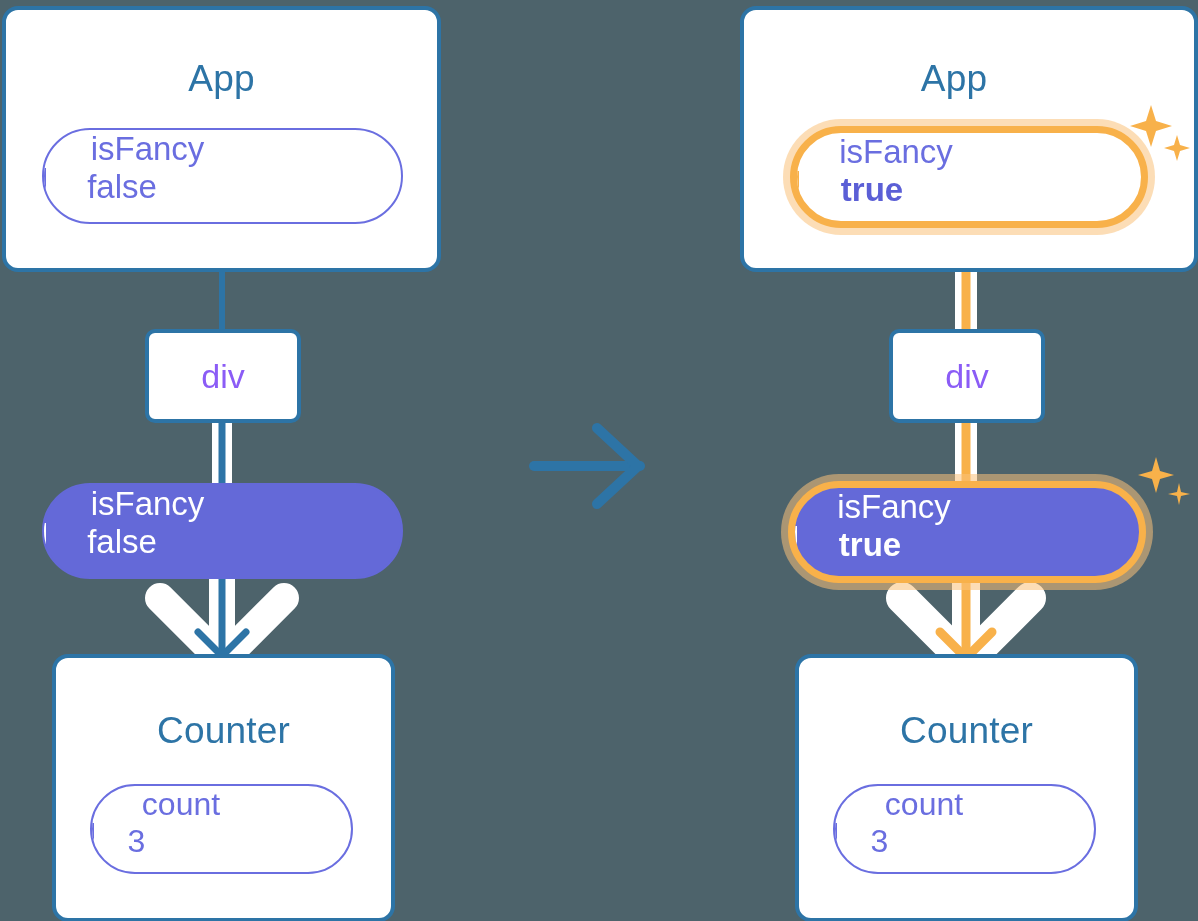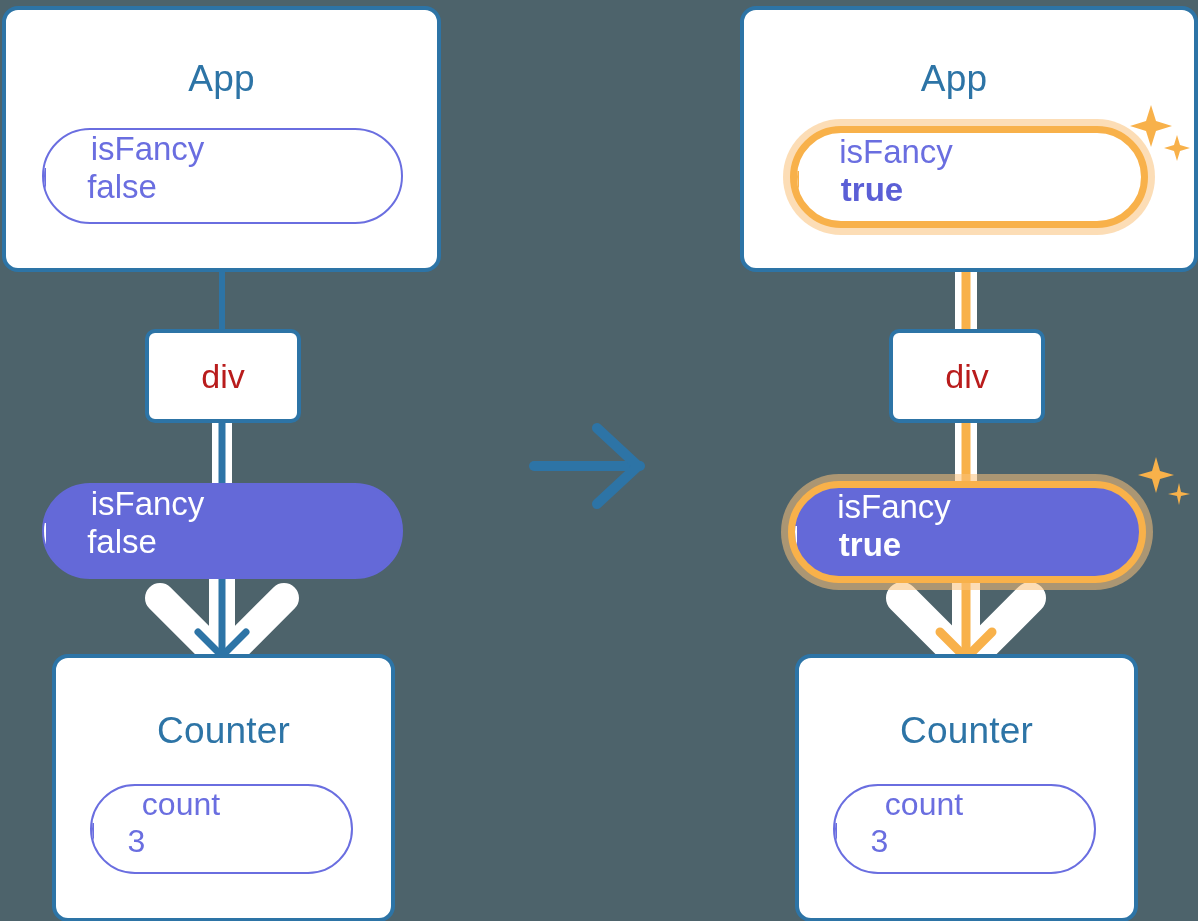--- a/index.html
+++ b/index.html
@@ -31,21 +31,21 @@
     white-space:nowrap;
   }
   
   .node{
     position:absolute;
     background:#ffffff;
     border:4px solid #2d74a6;
     border-radius:10px;
     box-sizing:border-box;
     display:flex;align-items:center;justify-content:center;
-    color:#b91c1c;
+    color:#8b5cf6;
     font-size:34px;
     z-index:6;
   }
   
   .pill{
     position:absolute;
     box-sizing:border-box;
     display:flex;align-items:stretch;
     border-radius:999px;
     overflow:hidden;

